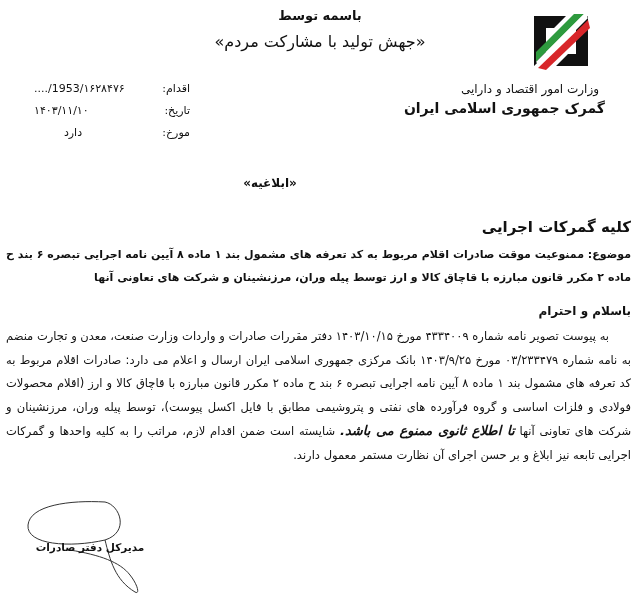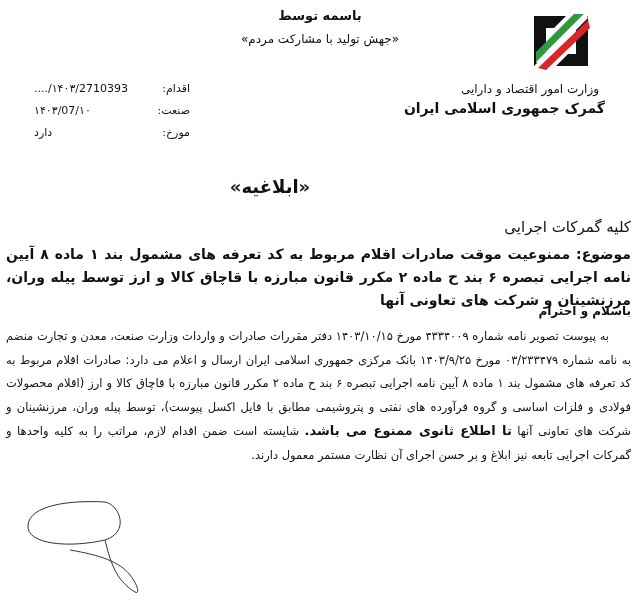--- a/index.html
+++ b/index.html
@@ -2,35 +2,35 @@
 <html><head>
   <meta charset="utf-8">
   <style>
     html, body { margin: 0; padding: 0; }
     body {
       width: 639px; height: 603px; background: #ffffff; position: relative; overflow: hidden;
       font-family: "DejaVu Sans", sans-serif; color: #111; direction: rtl;
     }
     .abs { position: absolute; }
     .header-bless { top: 8px; left: 220px; width: 200px; text-align: center; font-weight: bold; font-size: 13px; }
-    .header-slogan { top: 32px; left: 180px; width: 280px; text-align: center; font-size: 12px; }
+    .header-slogan { top: 32px; left: 180px; width: 280px; text-align: center; font-size: 16px; }
     .logo { top: 6px; left: 526px; width: 70px; height: 70px; }
     .org-ministry { top: 82px; right: 40px; font-size: 12px; text-align: left; }
     .org-customs { top: 100px; right: 34px; font-size: 14px; font-weight: bold; text-align: right; }
     .meta { left: 30px; width: 160px; font-size: 11px; }
     .meta .row { display: flex; justify-content: space-between; align-items: baseline; height: 22px; direction: rtl; }
     .meta .lbl { width: 48px; text-align: right; }
     .meta .val { direction: ltr; text-align: left; flex: 1; padding-left: 4px; }
-    .notify { top: 176px; left: 220px; width: 100px; text-align: center; font-weight: bold; font-size: 18px; }
-    .recipient { top: 218px; right: 8px; font-weight: normal; font-size: 15px; }
-    .subject { top: 243px; right: 8px; width: 625px; font-weight: bold; font-size: 14px; line-height: 23px; text-align: justify; }
+    .notify { top: 176px; left: 220px; width: 100px; text-align: center; font-weight: bold; font-size: 12px; }
+    .recipient { top: 218px; right: 8px; font-weight: bold; font-size: 15px; }
+    .subject { top: 243px; right: 8px; width: 625px; font-weight: bold; font-size: 11px; line-height: 23px; text-align: justify; }
     .greeting { top: 304px; right: 8px; font-weight: bold; font-size: 12px; text-align: center; }
     .body-text { top: 325px; right: 8px; width: 625px; font-size: 11.5px; line-height: 23.5px; text-align: justify; text-align-last: right; }
     .body-text .indent { display: inline-block; width: 22px; }
-    .body-text .strong { font-weight: bold; font-size: 13px; }
+    .body-text .strong { font-weight: bold; font-size: 13px; font-style: italic; }
     .signature { top: 540px; left: 20px; width: 140px; text-align: center; font-size: 10.5px; font-weight: bold; line-height: 14px; }
     .sig-scribble { top: 500px; left: 10px; width: 140px; height: 100px; }
   </style>
 </head>
 <body>
 
 <div class="abs header-bless">باسمه توسط</div>
 <div class="abs header-slogan">«جهش تولید با مشارکت مردم»</div>
 
 <div class="abs logo">
@@ -41,29 +41,29 @@
     <polygon points="58,8 62,12 14,60 10,56" fill="#ffffff"></polygon>
     <polygon points="62,14 64,22 20,64 12,62" fill="#d8262a"></polygon>
   </svg>
 </div>
 <div class="abs org-ministry">وزارت امور اقتصاد و دارایی</div>
 <div class="abs org-customs">گمرک جمهوری اسلامی ایران</div>
 
 <div class="abs meta" style="top:82px;">
   <div class="row">
     <span class="lbl">اقدام:</span>
-    <span class="val">..../۱۴۰۳/2710393</span>
+    <span class="val">..../1953/۱۶۲۸۴۷۶</span>
   </div>
   <div class="row">
-    <span class="lbl">صنعت:</span>
-    <span class="val">۱۴۰۳/07/۱۰</span>
+    <span class="lbl">تاریخ:</span>
+    <span class="val">۱۴۰۳/۱۱/۱۰</span>
   </div>
   <div class="row">
     <span class="lbl">مورخ:</span>
-    <span class="val" style="text-align:left;padding-right:30px;">دارد</span>
+    <span class="val" style="text-align:center;padding-right:30px;">دارد</span>
   </div>
 </div>
 
 <div class="abs notify">«ابلاغیه»</div>
 
 <div class="abs recipient">کلیه گمرکات اجرایی</div>
 <div class="abs subject">موضوع: ممنوعیت موقت صادرات اقلام مربوط به کد تعرفه های مشمول بند ۱ ماده ۸ آیین نامه اجرایی تبصره ۶ بند ح ماده ۲ مکرر قانون مبارزه با قاچاق کالا و ارز توسط پیله وران، مرزنشینان و شرکت های تعاونی آنها</div>
 
 <div class="abs greeting">باسلام و احترام</div>
 
@@ -72,13 +72,14 @@
   <span class="strong">تا اطلاع ثانوی ممنوع می باشد.</span>
   <span>شایسته است ضمن اقدام لازم، مراتب را به کلیه واحدها و گمرکات اجرایی تابعه نیز ابلاغ و بر حسن اجرای آن نظارت مستمر معمول دارند.</span>
 </div>
 
 <div class="abs sig-scribble">
   <svg width="140" height="100" viewBox="0 0 140 100">
     <path d="M95,2 C60,0 20,5 18,25 C16,45 60,48 95,40 C120,32 110,5 95,2 Z M95,40 C100,60 105,80 125,92 C130,95 128,85 120,75 C110,62 90,55 60,50" fill="none" stroke="#333" stroke-width="1"></path>
   </svg>
 </div>
 <div class="abs signature">
+  <div>مدیرکل دفتر صادرات</div>
 </div>
 
 </body></html>

